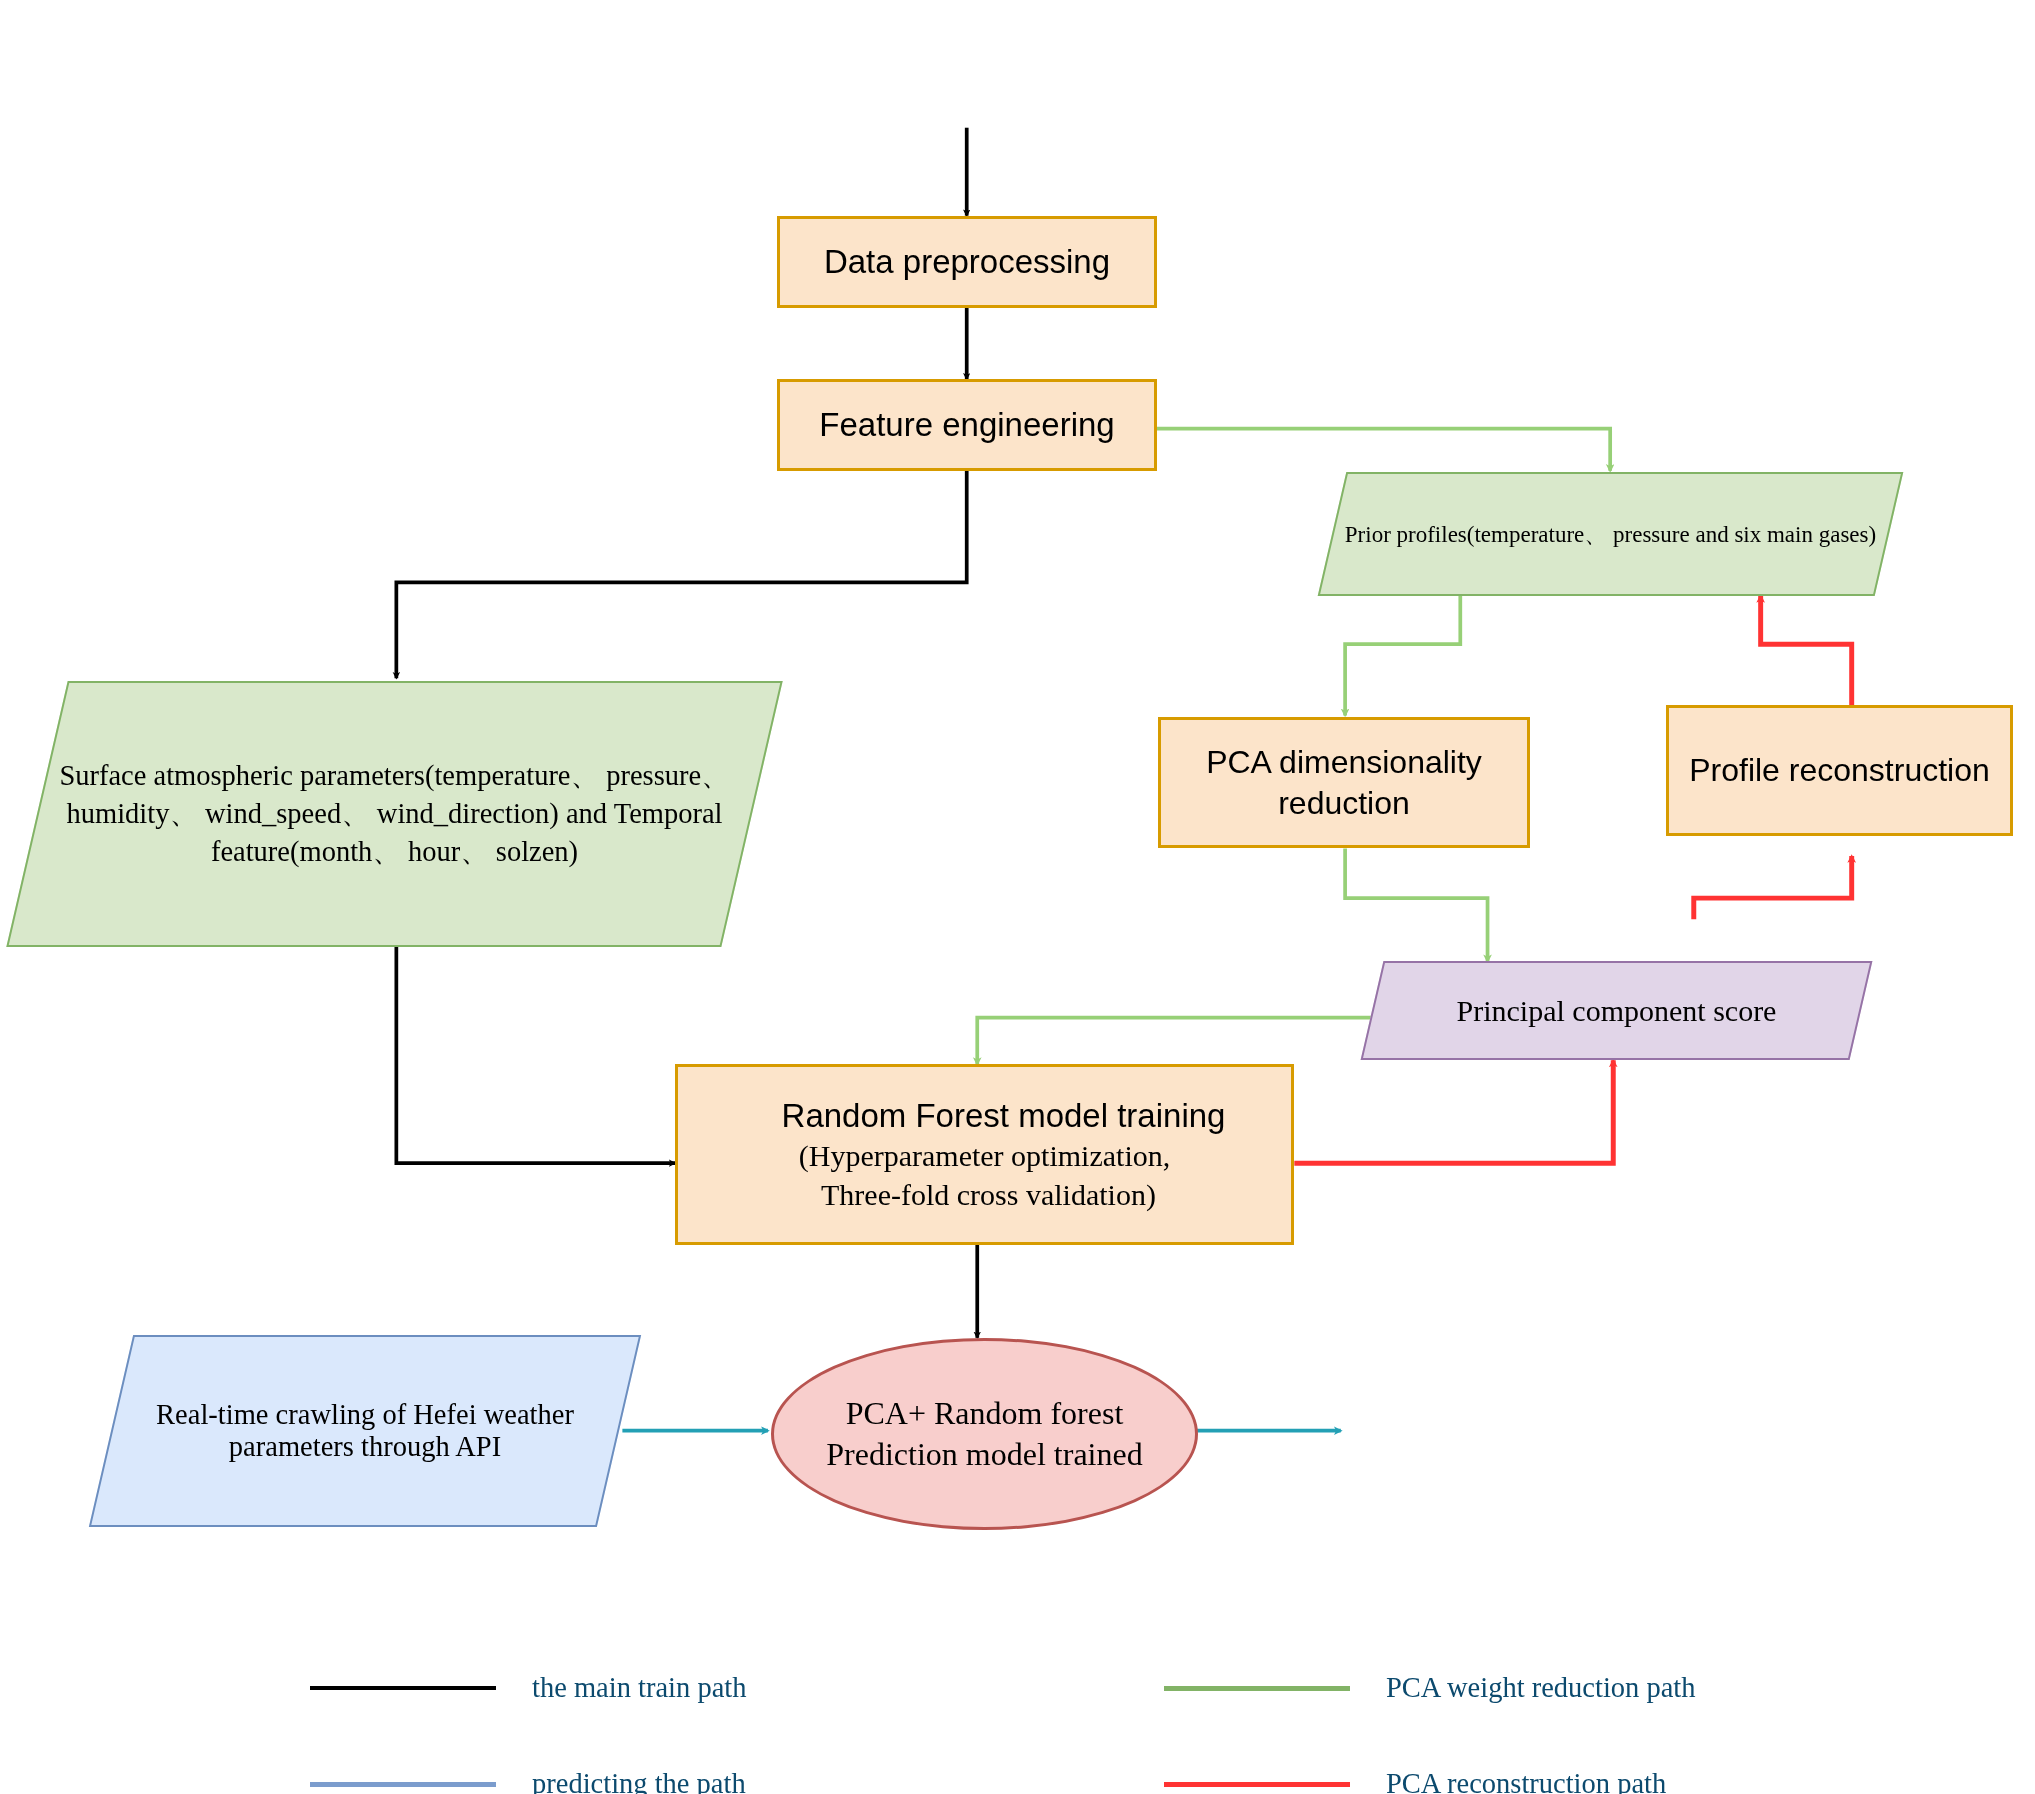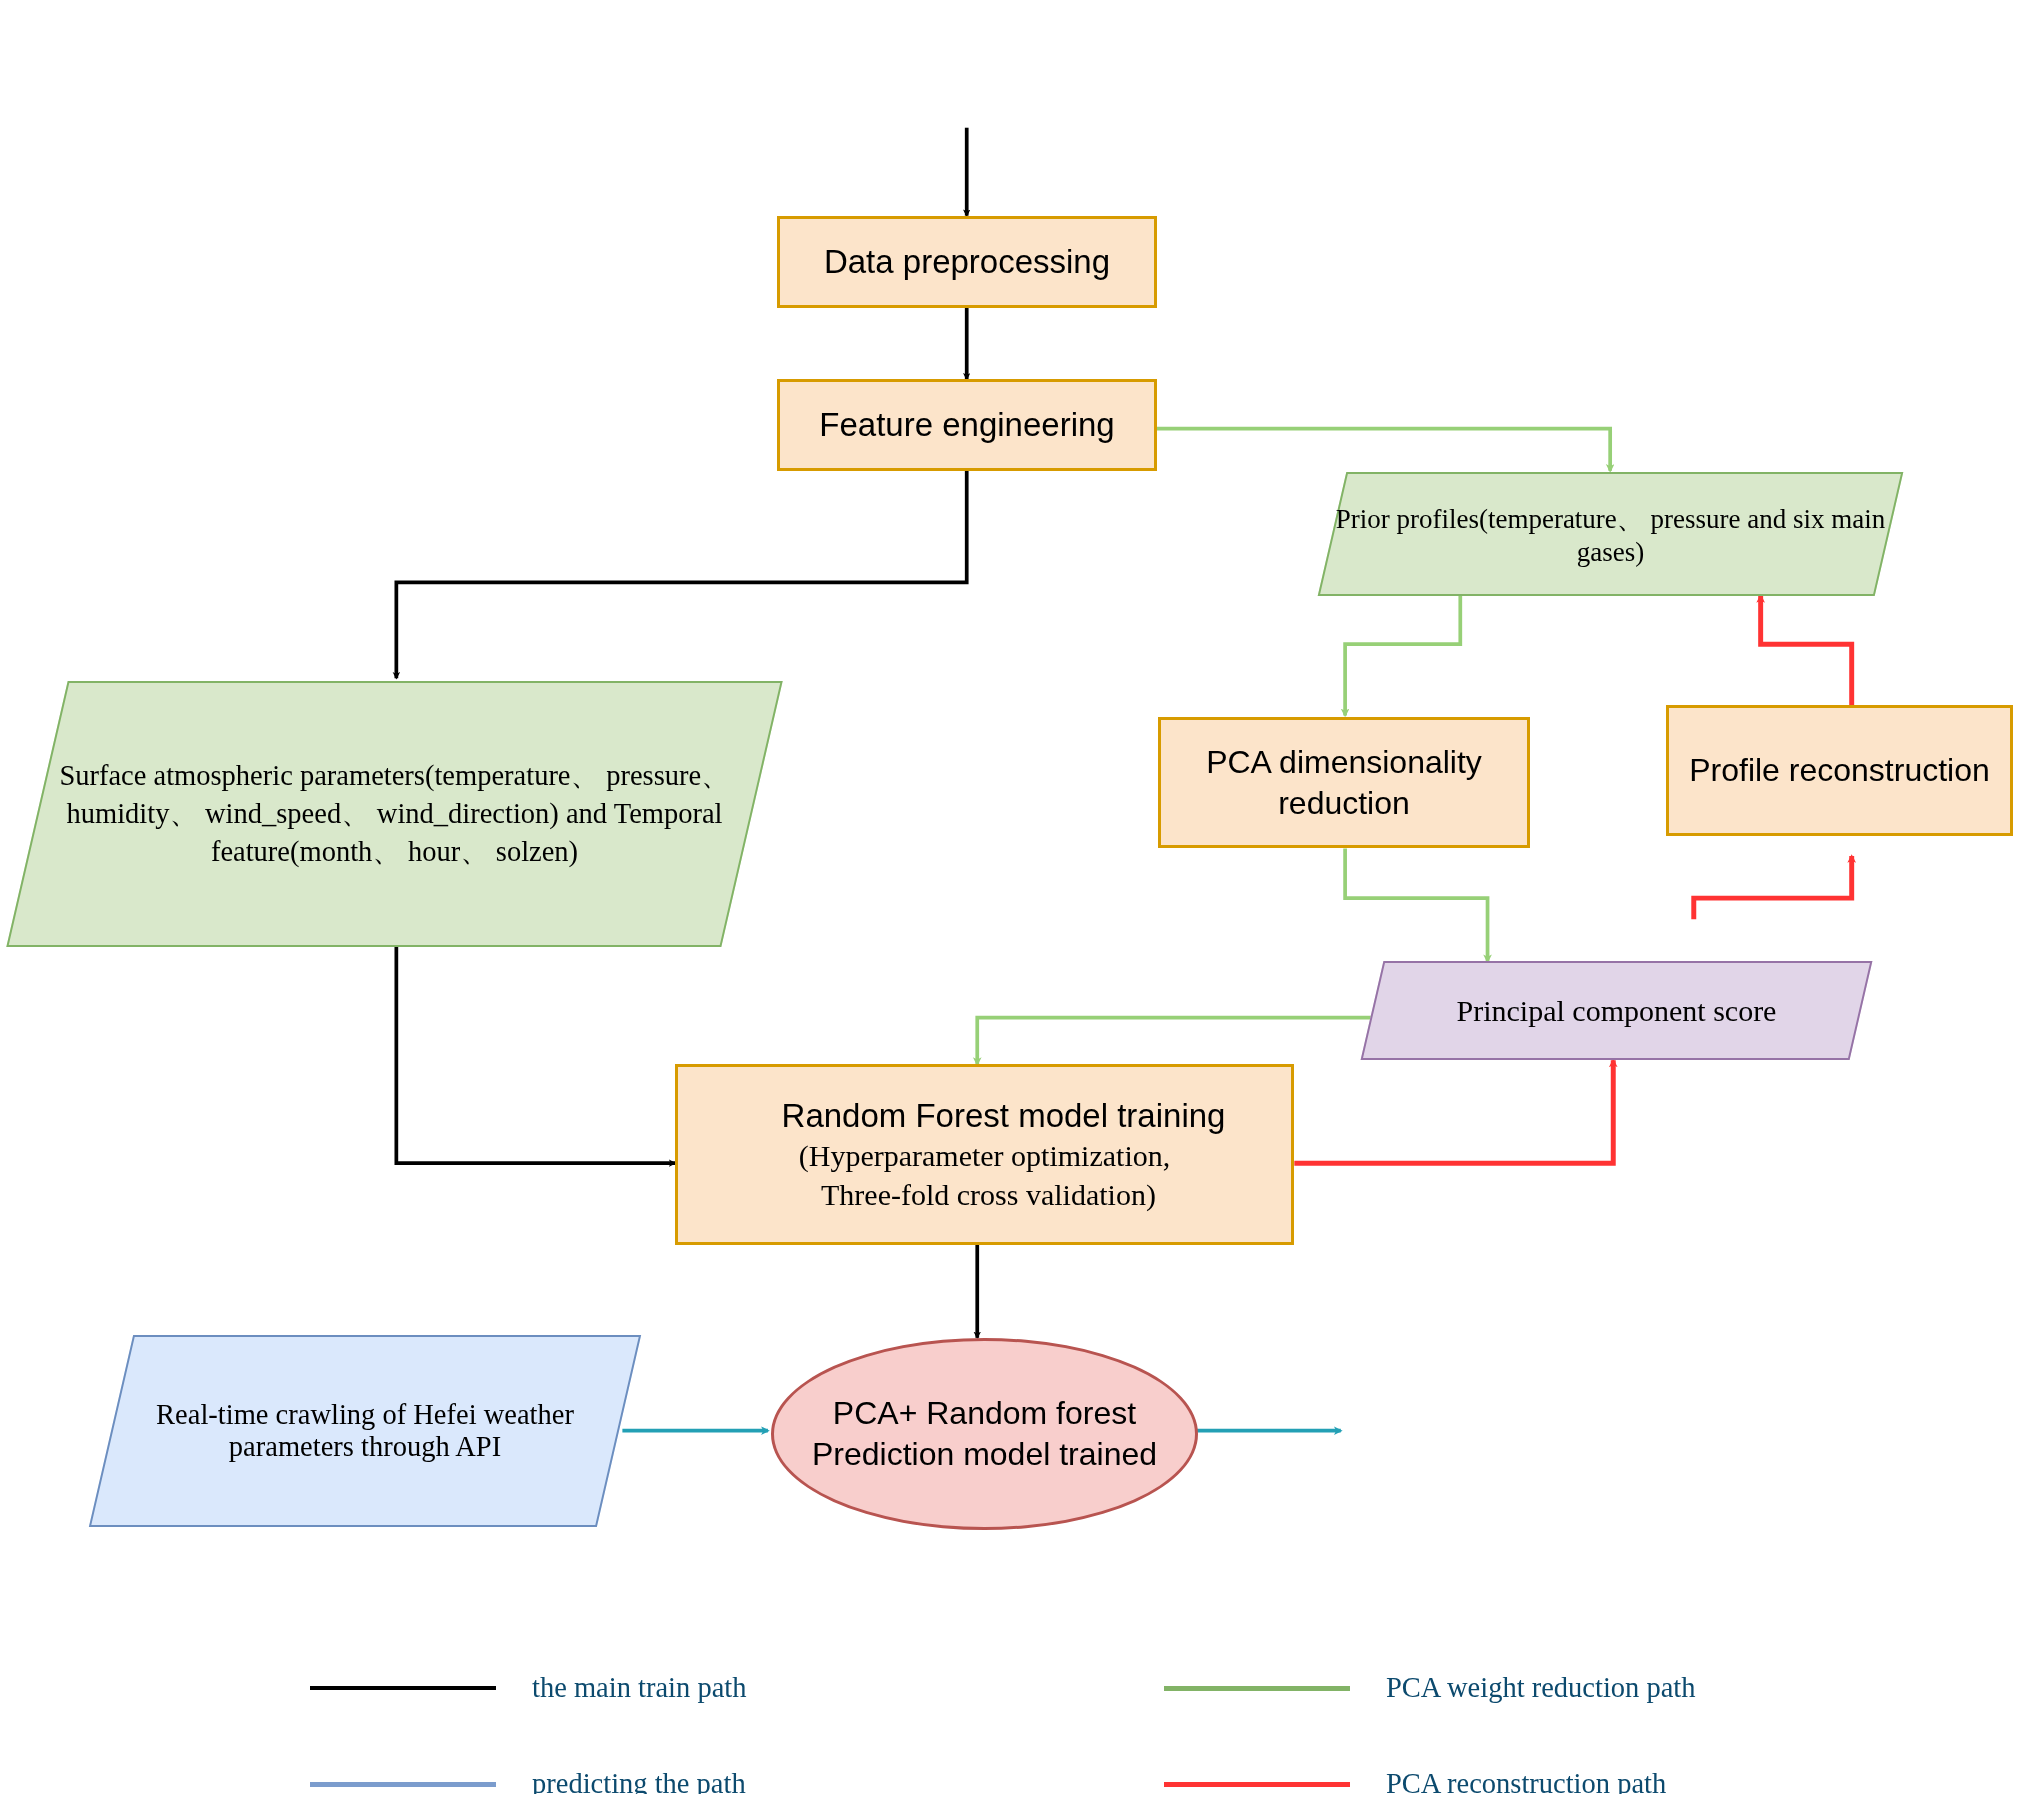--- a/index.html
+++ b/index.html
@@ -91,21 +91,21 @@
     <span class="lbl sans" style="font-size:33px;text-align:right;">Data preprocessing</span>
   </div>
 
   <div class="node orange-box" style="left:777px;top:379px;width:380px;height:92px;">
     <span class="lbl sans" style="font-size:33px;">Feature engineering</span>
   </div>
 
   <div class="para" style="left:1332px;top:472px;width:557px;height:124px;">
     <div class="skin green-fill"></div>
     <div class="txt">
-      <span class="lbl serif" style="font-size:27px;">Prior profiles(temperature、
+      <span class="lbl serif" style="font-size:23px;">Prior profiles(temperature、
 pressure and six main gases)</span>
     </div>
   </div>
 
   <div class="para" style="left:37px;top:681px;width:715px;height:266px;">
     <div class="skin green-fill"></div>
     <div class="txt">
       <span class="lbl serif" style="font-size:28.5px;">Surface atmospheric parameters(temperature、
 pressure、 humidity、
 wind_speed、 wind_direction) and Temporal
@@ -139,21 +139,21 @@
   <div class="para" style="left:111px;top:1335px;width:508px;height:192px;">
     <div class="skin blue-fill"></div>
     <div class="txt">
       <span class="lbl serif" style="font-size:28.5px;">Real-time crawling of
 Hefei weather parameters
 through API</span>
     </div>
   </div>
 
   <div class="node ellipse" style="left:771px;top:1338px;width:427px;height:192px;">
-    <span class="lbl sans" style="font-size:32px;">PCA+ Random forest
+    <span class="lbl sans" style="font-size:32px;font-family:Liberation Serif, serif;">PCA+ Random forest
 Prediction model trained</span>
   </div>
 
 
   <div class="legend" style="left:0;top:0;width:2035px;height:1795px;">
 
     <div class="legend-row" style="left:310px;top:1672px;">
       <span class="legend-line" style="border-top-color:#000000;"></span>
       <span class="legend-text">the main train path</span>
     </div>

